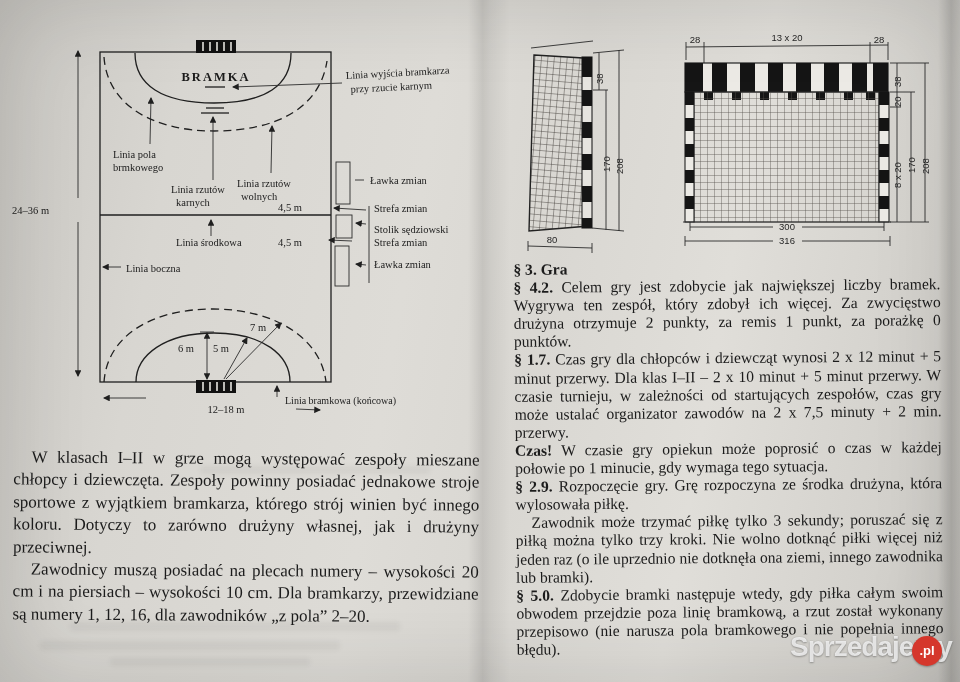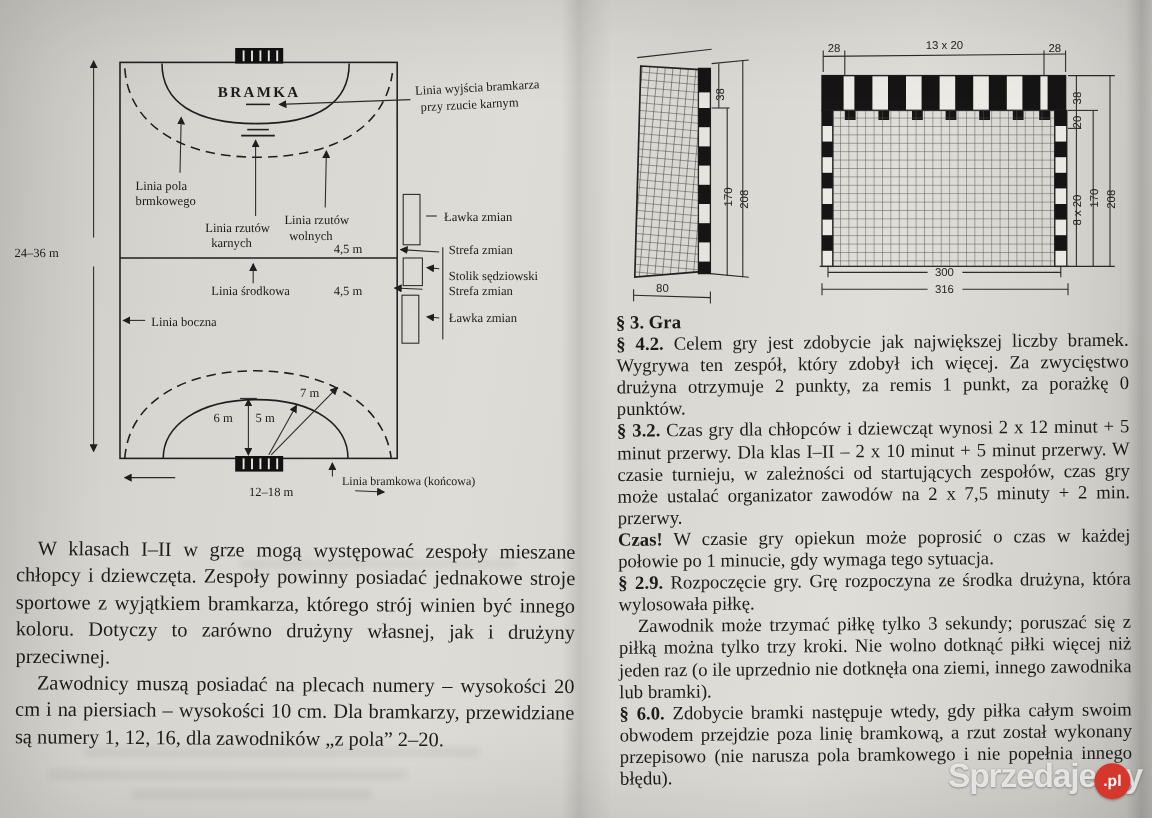--- a/index.html
+++ b/index.html
@@ -306,25 +306,25 @@
   </svg>
 
   <div id="lefttext" class="abs textblock">
     <p>W klasach I–II w grze mogą występować zespoły mieszane chłopcy i dziewczęta. Zespoły powinny posiadać jednakowe stroje sportowe z wyjątkiem bramkarza, którego strój winien być innego koloru. Dotyczy to zarówno drużyny własnej, jak i drużyny przeciwnej.</p>
     <p>Zawodnicy muszą posiadać na plecach numery – wysokości 20 cm i na piersiach – wysokości 10 cm. Dla bramkarzy, przewidziane są numery 1, 12, 16, dla zawodników „z pola” 2–20.</p>
   </div>
 
   <div id="righttext" class="abs textblock">
     <p class="heading"><b>§ 3.</b><span> Gra</span></p>
     <p><b>§ 4.2.</b><span> Celem gry jest zdobycie jak największej liczby bramek. Wygrywa ten zespół, który zdobył ich więcej. Za zwycięstwo drużyna otrzymuje 2 punkty, za remis 1 punkt, za porażkę 0 punktów.</span></p>
-    <p><b>§ 3.2.</b><span> Czas gry dla chłopców i dziewcząt wynosi 2 x 12 minut + 5 minut przerwy. Dla klas I–II – 2 x 10 minut + 5 minut przerwy. W czasie turnieju, w zależności od startujących zespołów, czas gry może ustalać organizator zawodów na 2 x 7,5 minuty + 2 min. przerwy.</span></p>
+    <p><b>§ 1.7.</b><span> Czas gry dla chłopców i dziewcząt wynosi 2 x 12 minut + 5 minut przerwy. Dla klas I–II – 2 x 10 minut + 5 minut przerwy. W czasie turnieju, w zależności od startujących zespołów, czas gry może ustalać organizator zawodów na 2 x 7,5 minuty + 2 min. przerwy.</span></p>
     <p><b>Czas!</b><span> W czasie gry opiekun może poprosić o czas w każdej połowie po 1 minucie, gdy wymaga tego sytuacja.</span></p>
     <p><b>§ 2.9.</b><span> Rozpoczęcie gry. Grę rozpoczyna ze środka drużyna, która wylosowała piłkę.</span></p>
     <p class="indented"><b></b><span>Zawodnik może trzymać piłkę tylko 3 sekundy; poruszać się z piłką można tylko trzy kroki. Nie wolno dotknąć piłki więcej niż jeden raz (o ile uprzednio nie dotknęła ona ziemi, innego zawodnika lub bramki).</span></p>
-    <p><b>§ 6.0.</b><span> Zdobycie bramki następuje wtedy, gdy piłka całym swoim obwodem przejdzie poza linię bramkową, a rzut został wykonany przepisowo (nie narusza pola bramkowego i nie popełnia innego błędu).</span></p>
+    <p><b>§ 5.0.</b><span> Zdobycie bramki następuje wtedy, gdy piłka całym swoim obwodem przejdzie poza linię bramkową, a rzut został wykonany przepisowo (nie narusza pola bramkowego i nie popełnia innego błędu).</span></p>
   </div>
 
   <div class="abs smudge shade" style="left:200px;top:466px;width:230px;height:8px;"></div>
   <div class="abs smudge shade" style="left:70px;top:622px;width:330px;height:9px;"></div>
   <div class="abs smudge shade" style="left:40px;top:641px;width:300px;height:9px;"></div>
   <div class="abs smudge shade" style="left:110px;top:658px;width:200px;height:8px;"></div>
 
   <div id="gutter" class="abs shade"></div>
   <div id="rightedge" class="abs shade"></div>
   <div id="vignette" class="abs shade"></div>

